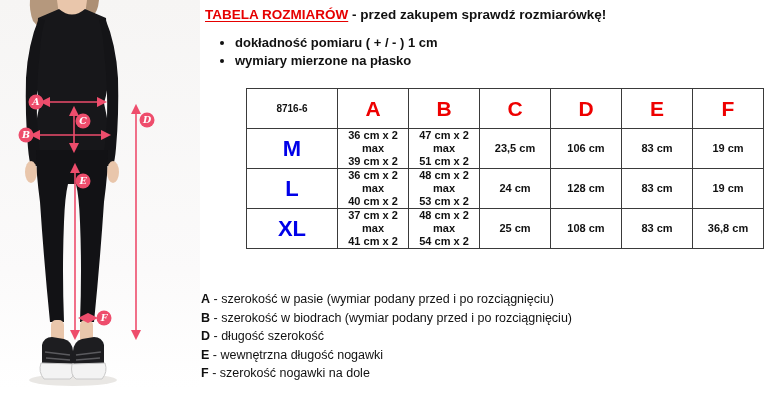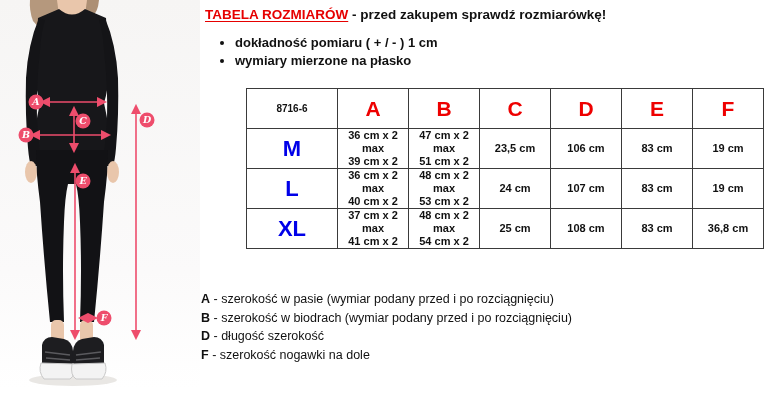--- a/index.html
+++ b/index.html
@@ -150,21 +150,21 @@
   </tr>
   <tr class="data-row">
     <td class="size-cell">L</td>
     <td class="val-cell">36 cm x 2
 max
 40 cm x 2</td>
     <td class="val-cell">48 cm x 2
 max
 53 cm x 2</td>
     <td class="val-cell">24 cm</td>
-    <td class="val-cell">107 cm</td>
+    <td class="val-cell">128 cm</td>
     <td class="val-cell">83 cm</td>
     <td class="val-cell">19 cm</td>
   </tr>
   <tr class="data-row">
     <td class="size-cell">XL</td>
     <td class="val-cell">37 cm x 2
 max
 41 cm x 2</td>
     <td class="val-cell">48 cm x 2
 max
@@ -174,14 +174,15 @@
     <td class="val-cell">83 cm</td>
     <td class="val-cell">36,8 cm</td>
   </tr>
 </tbody>
   </table>
 
 <div class="legend">
   <div class="legend-line"><b>A</b> <span>- szerokość w pasie (wymiar podany przed i po rozciągnięciu)</span></div>
   <div class="legend-line"><b>B</b> <span>- szerokość w biodrach (wymiar podany przed i po rozciągnięciu)</span></div>
   <div class="legend-line"><b>D</b> <span>- długość szerokość</span></div>
+  <div class="legend-line"><b>E</b> <span>- wewnętrzna długość nogawki</span></div>
   <div class="legend-line"><b>F</b> <span>- szerokość nogawki na dole</span></div>
 </div>
 
 </body></html>

